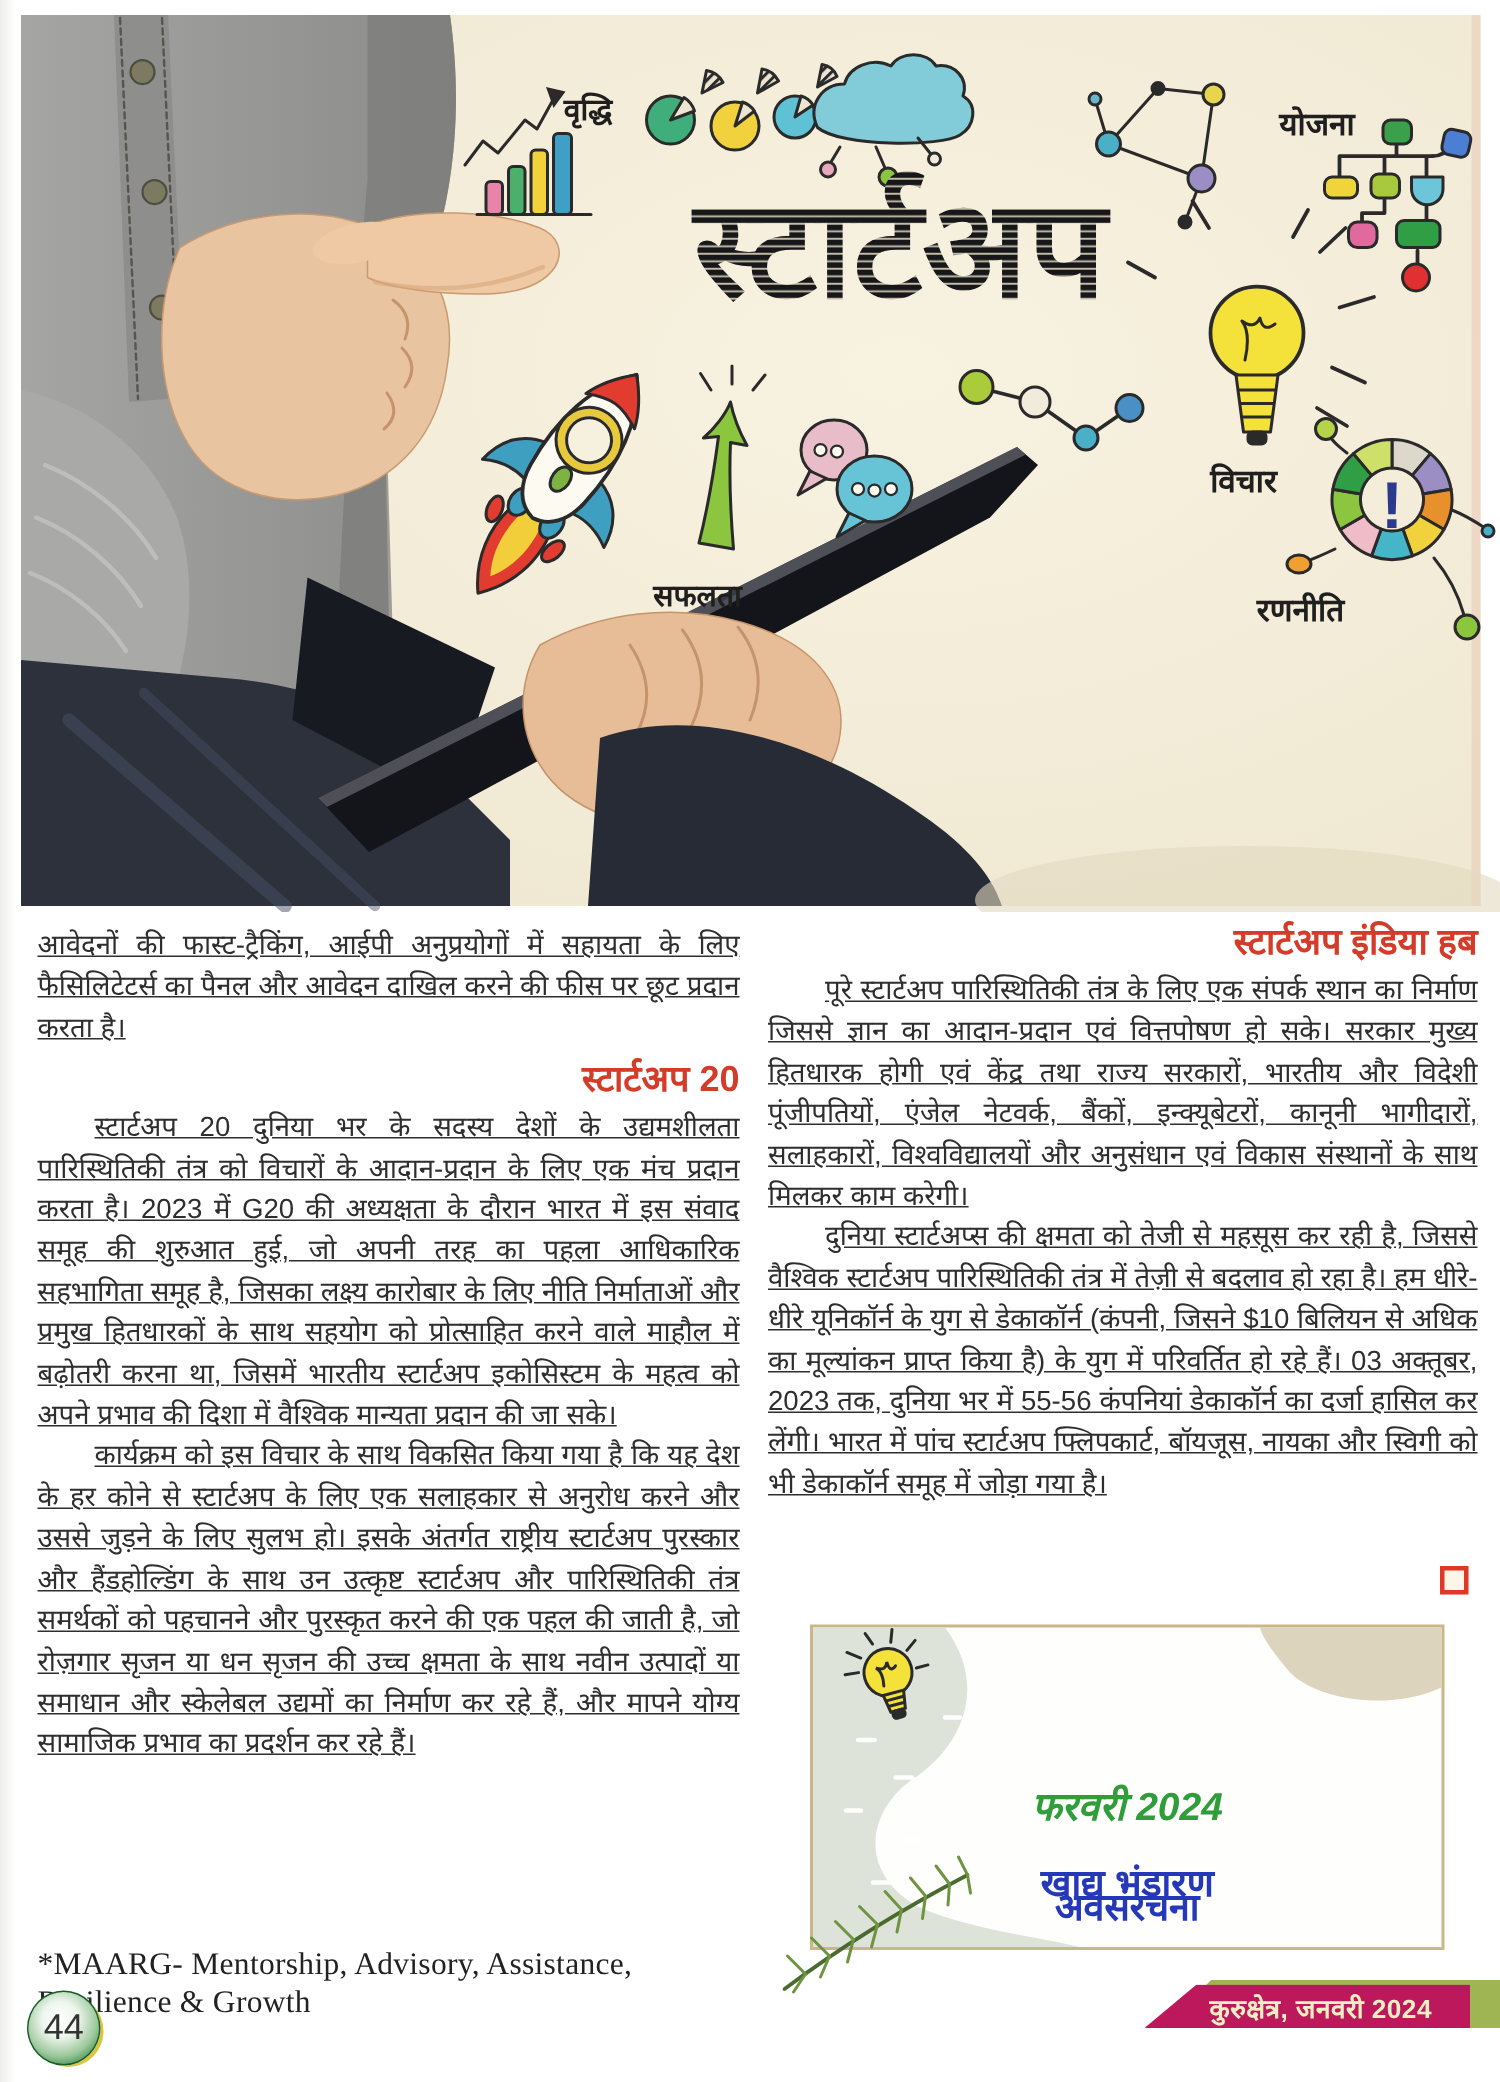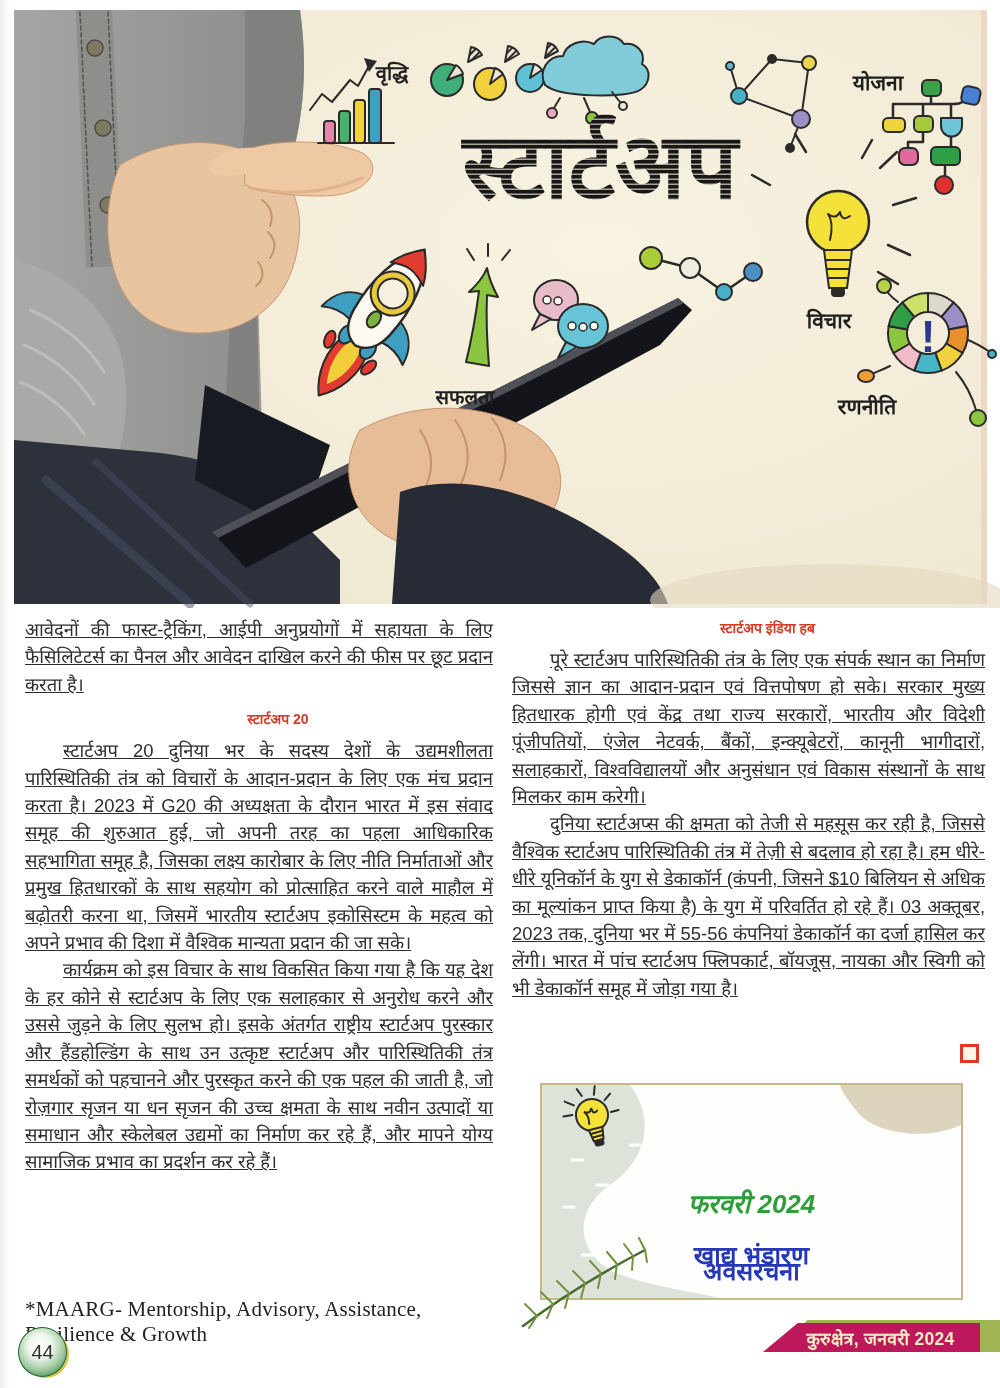--- a/index.html
+++ b/index.html
@@ -8,22 +8,22 @@
   .page::before{content:"";position:absolute;left:0;top:0;width:10px;height:1388px;
         background:linear-gradient(90deg,#ededeb,rgba(255,255,255,0));z-index:1;}
   .hero-wrap{position:absolute;left:0;top:0;width:1000px;height:608px;z-index:2;}
   .columns{position:absolute;left:0;top:612px;width:1000px;z-index:3;}
   .col{position:absolute;top:4px;color:#2e2e2e;font-size:18.4px;line-height:27.4px;
        text-align:justify;}
   .col-left{left:25px;width:468px;}
   .col-right{left:512px;width:473px;}
   .col p{margin:0;text-indent:38px;text-decoration:underline;}
   .col p.noindent{text-indent:0;}
-  .section-heading{color:#d43b28;font-weight:700;font-size:14px;line-height:25px;
-       margin:9px 0 5px 0;padding-left:38px;text-align:center;}
+  .section-heading{color:#d43b28;font-weight:700;font-size:24px;line-height:25px;
+       margin:9px 0 5px 0;padding-left:38px;text-align:right;}
   .section-heading.first{margin-top:0;}
   .footnote{position:absolute;left:25px;top:1297px;width:470px;z-index:4;background:#fff;
        font-family:"Liberation Serif",serif;font-size:21px;color:#222;letter-spacing:.2px;}
   .end-marker{position:absolute;left:960px;top:1044px;width:13px;height:13px;
        border:3px solid #df3826;background:#fdf6e8;z-index:4;}
   
   .upcoming-box{position:absolute;left:540px;top:1083px;width:419px;height:213px;
        background:#fefefc;border:2px solid #c9b788;z-index:5;}
   .upcoming-box .deco{position:absolute;left:0;top:0;width:100%;height:100%;}
   .box-text{position:absolute;left:0;width:100%;text-align:center;z-index:2;margin:0;}
@@ -31,21 +31,21 @@
   .box-month{top:100px;color:#2f9e3a;font-size:26px;font-weight:700;font-style:italic;}
   .box-line{color:#2438b8;font-size:25px;font-weight:700;}
   .box-line.l1{top:152px;}
   .box-line.l2{top:168px;}
   .sprig{position:absolute;left:515px;top:1222px;width:145px;height:112px;z-index:6;}
   
   .page-badge{position:absolute;left:18px;top:1327px;width:47px;height:48px;border-radius:50%;
        background:radial-gradient(circle at 45% 38%,#ffffff 0%,#eef6ee 30%,#9cc89c 62%,#3d8a4b 85%,#1e6b2e 100%);
        border:1px solid #1a5c28;box-shadow:3px 2px 0 -1px #d8c63e;z-index:6;
        display:flex;align-items:center;justify-content:center;}
-  .page-badge span{color:#333;font-size:20px;font-weight:500;}
+  .page-badge span{color:#333;font-size:24px;font-weight:500;}
   .issue-banner-back{position:absolute;left:776px;top:1320px;width:224px;height:32px;
        background:#9fb553;clip-path:polygon(14% 0,100% 0,100% 100%,0 100%);z-index:6;}
   .issue-banner{position:absolute;left:763px;top:1323px;width:217px;height:29px;
        background:#be185d;clip-path:polygon(16% 0,100% 0,100% 100%,0 100%);z-index:7;
        display:flex;align-items:center;justify-content:center;padding-left:18px;box-sizing:border-box;}
   .issue-banner span{color:#f0eec2;font-size:17.5px;font-weight:700;letter-spacing:.3px;}
   svg text.hindi-label{font-family:"Liberation Sans",sans-serif;font-weight:600;fill:#1f1f1f;}
 </style>
 </head>
 <body>

